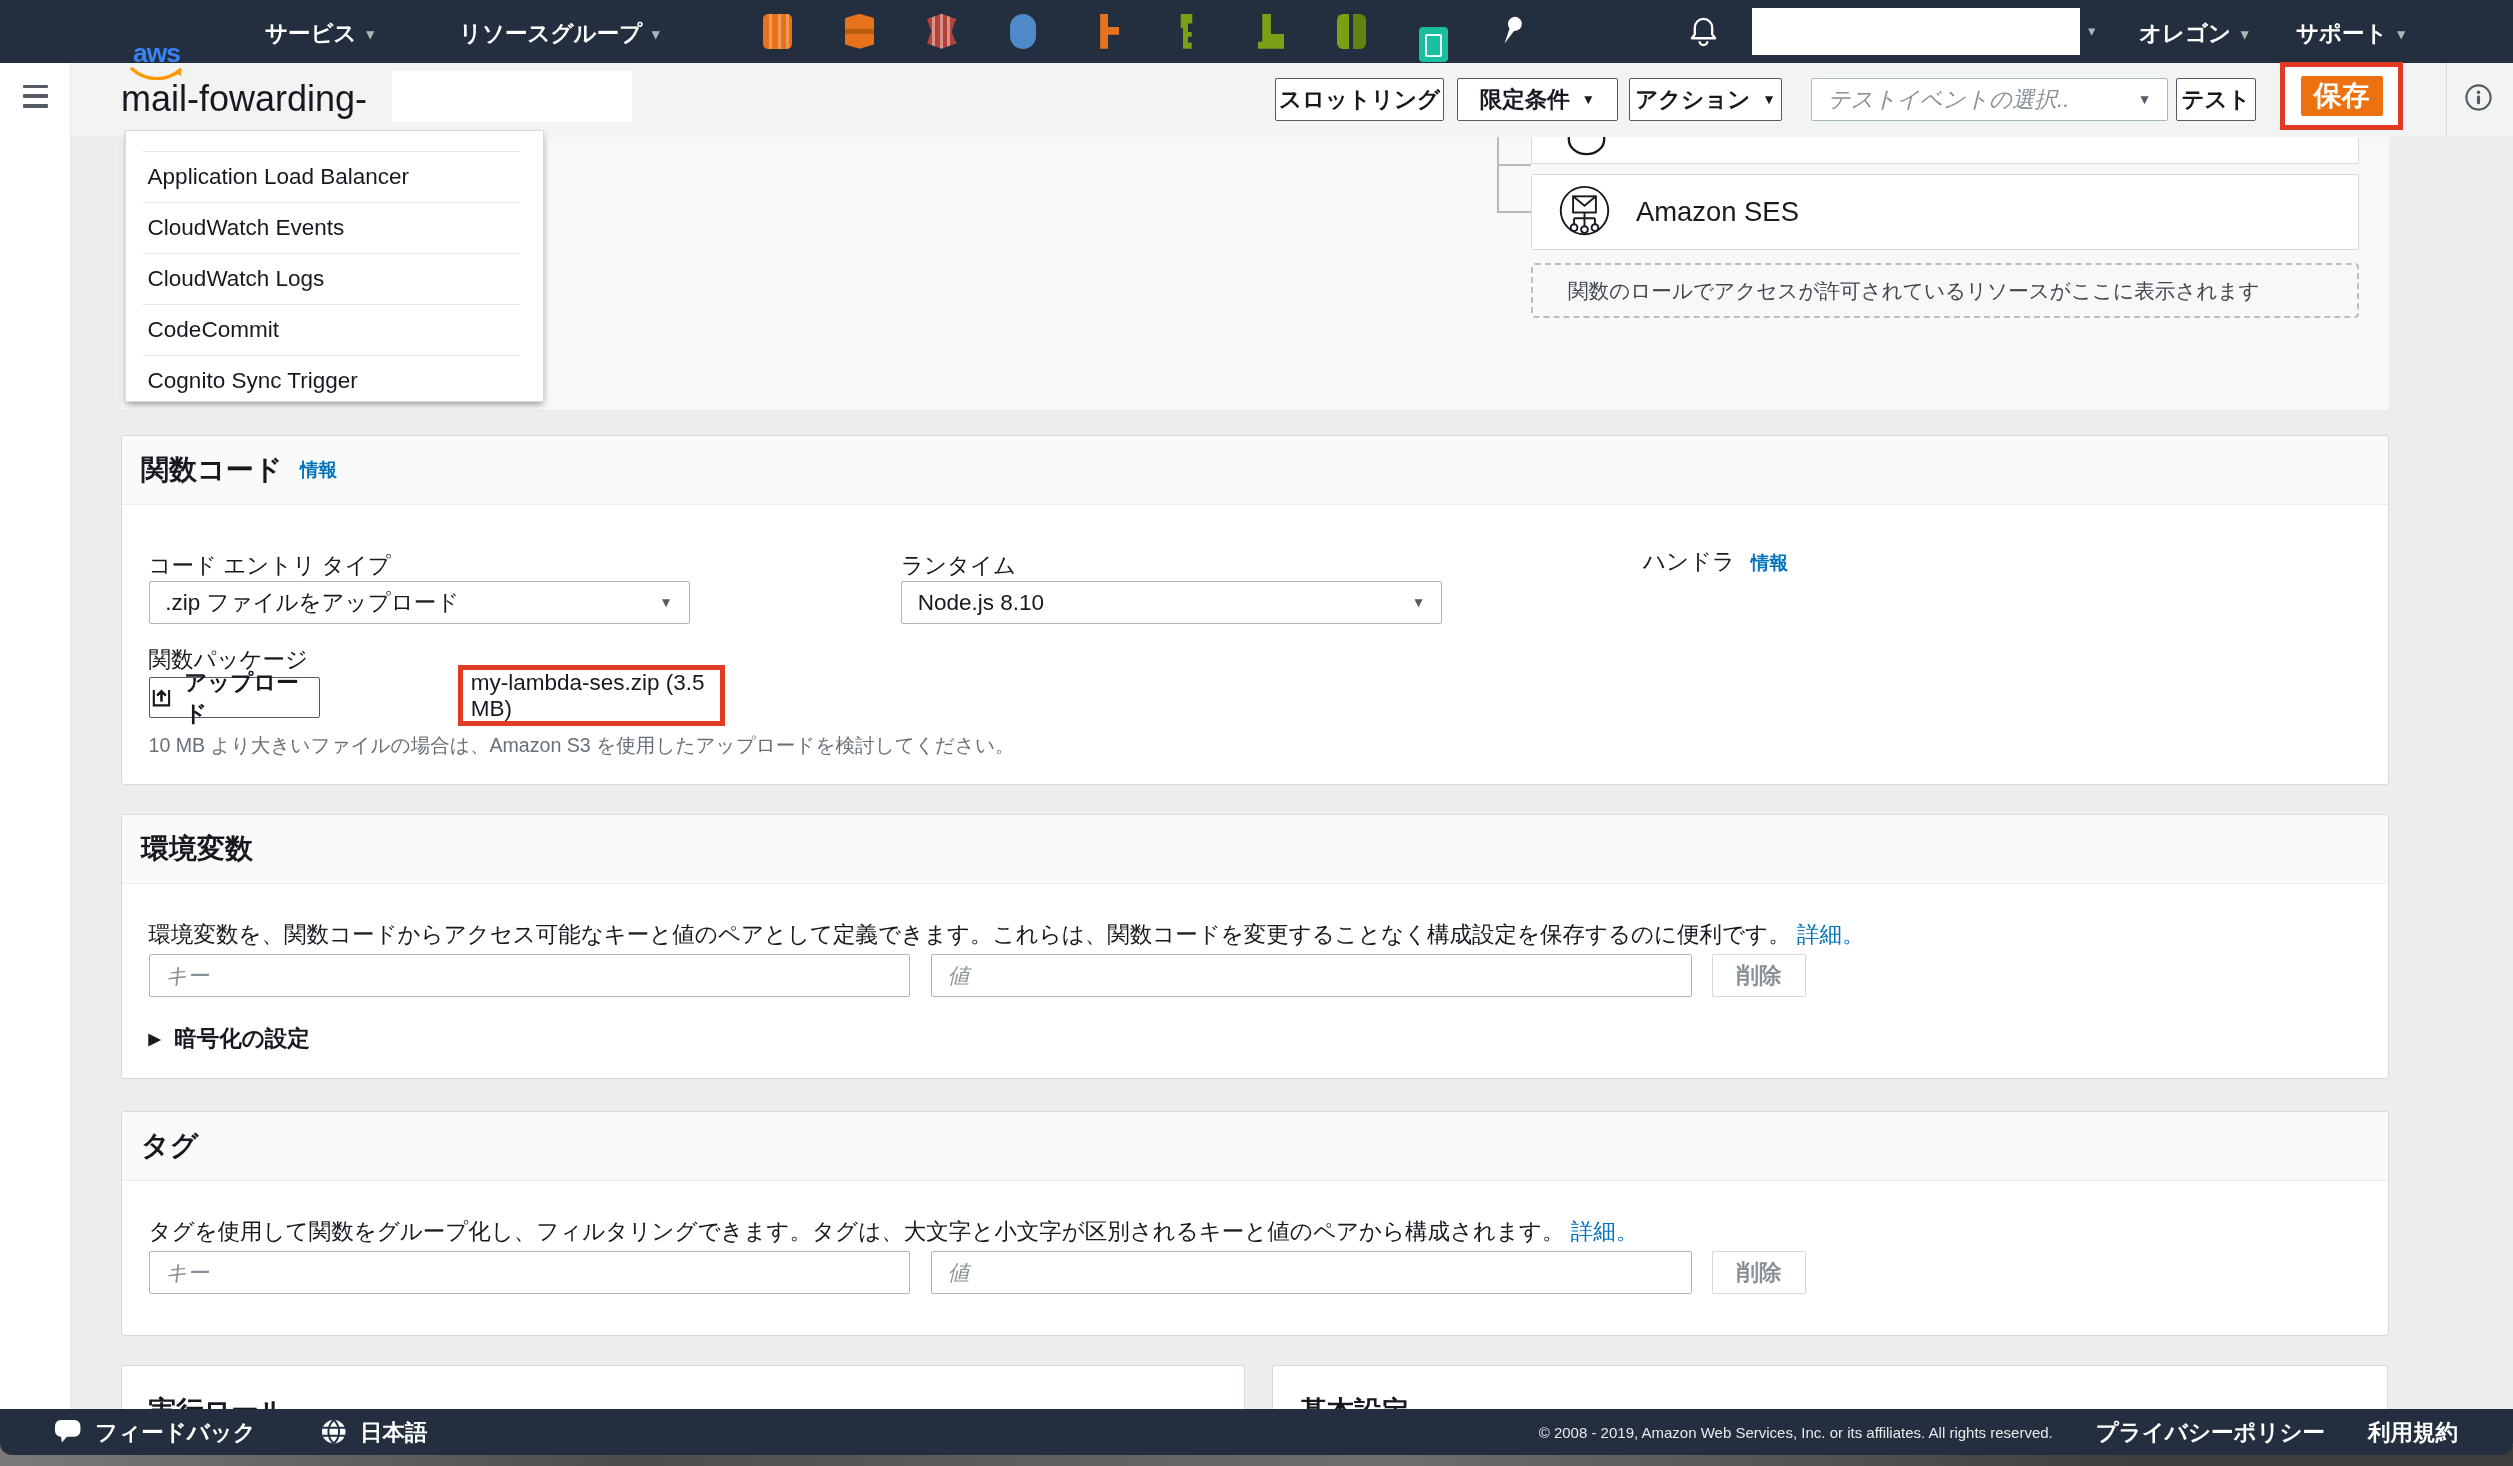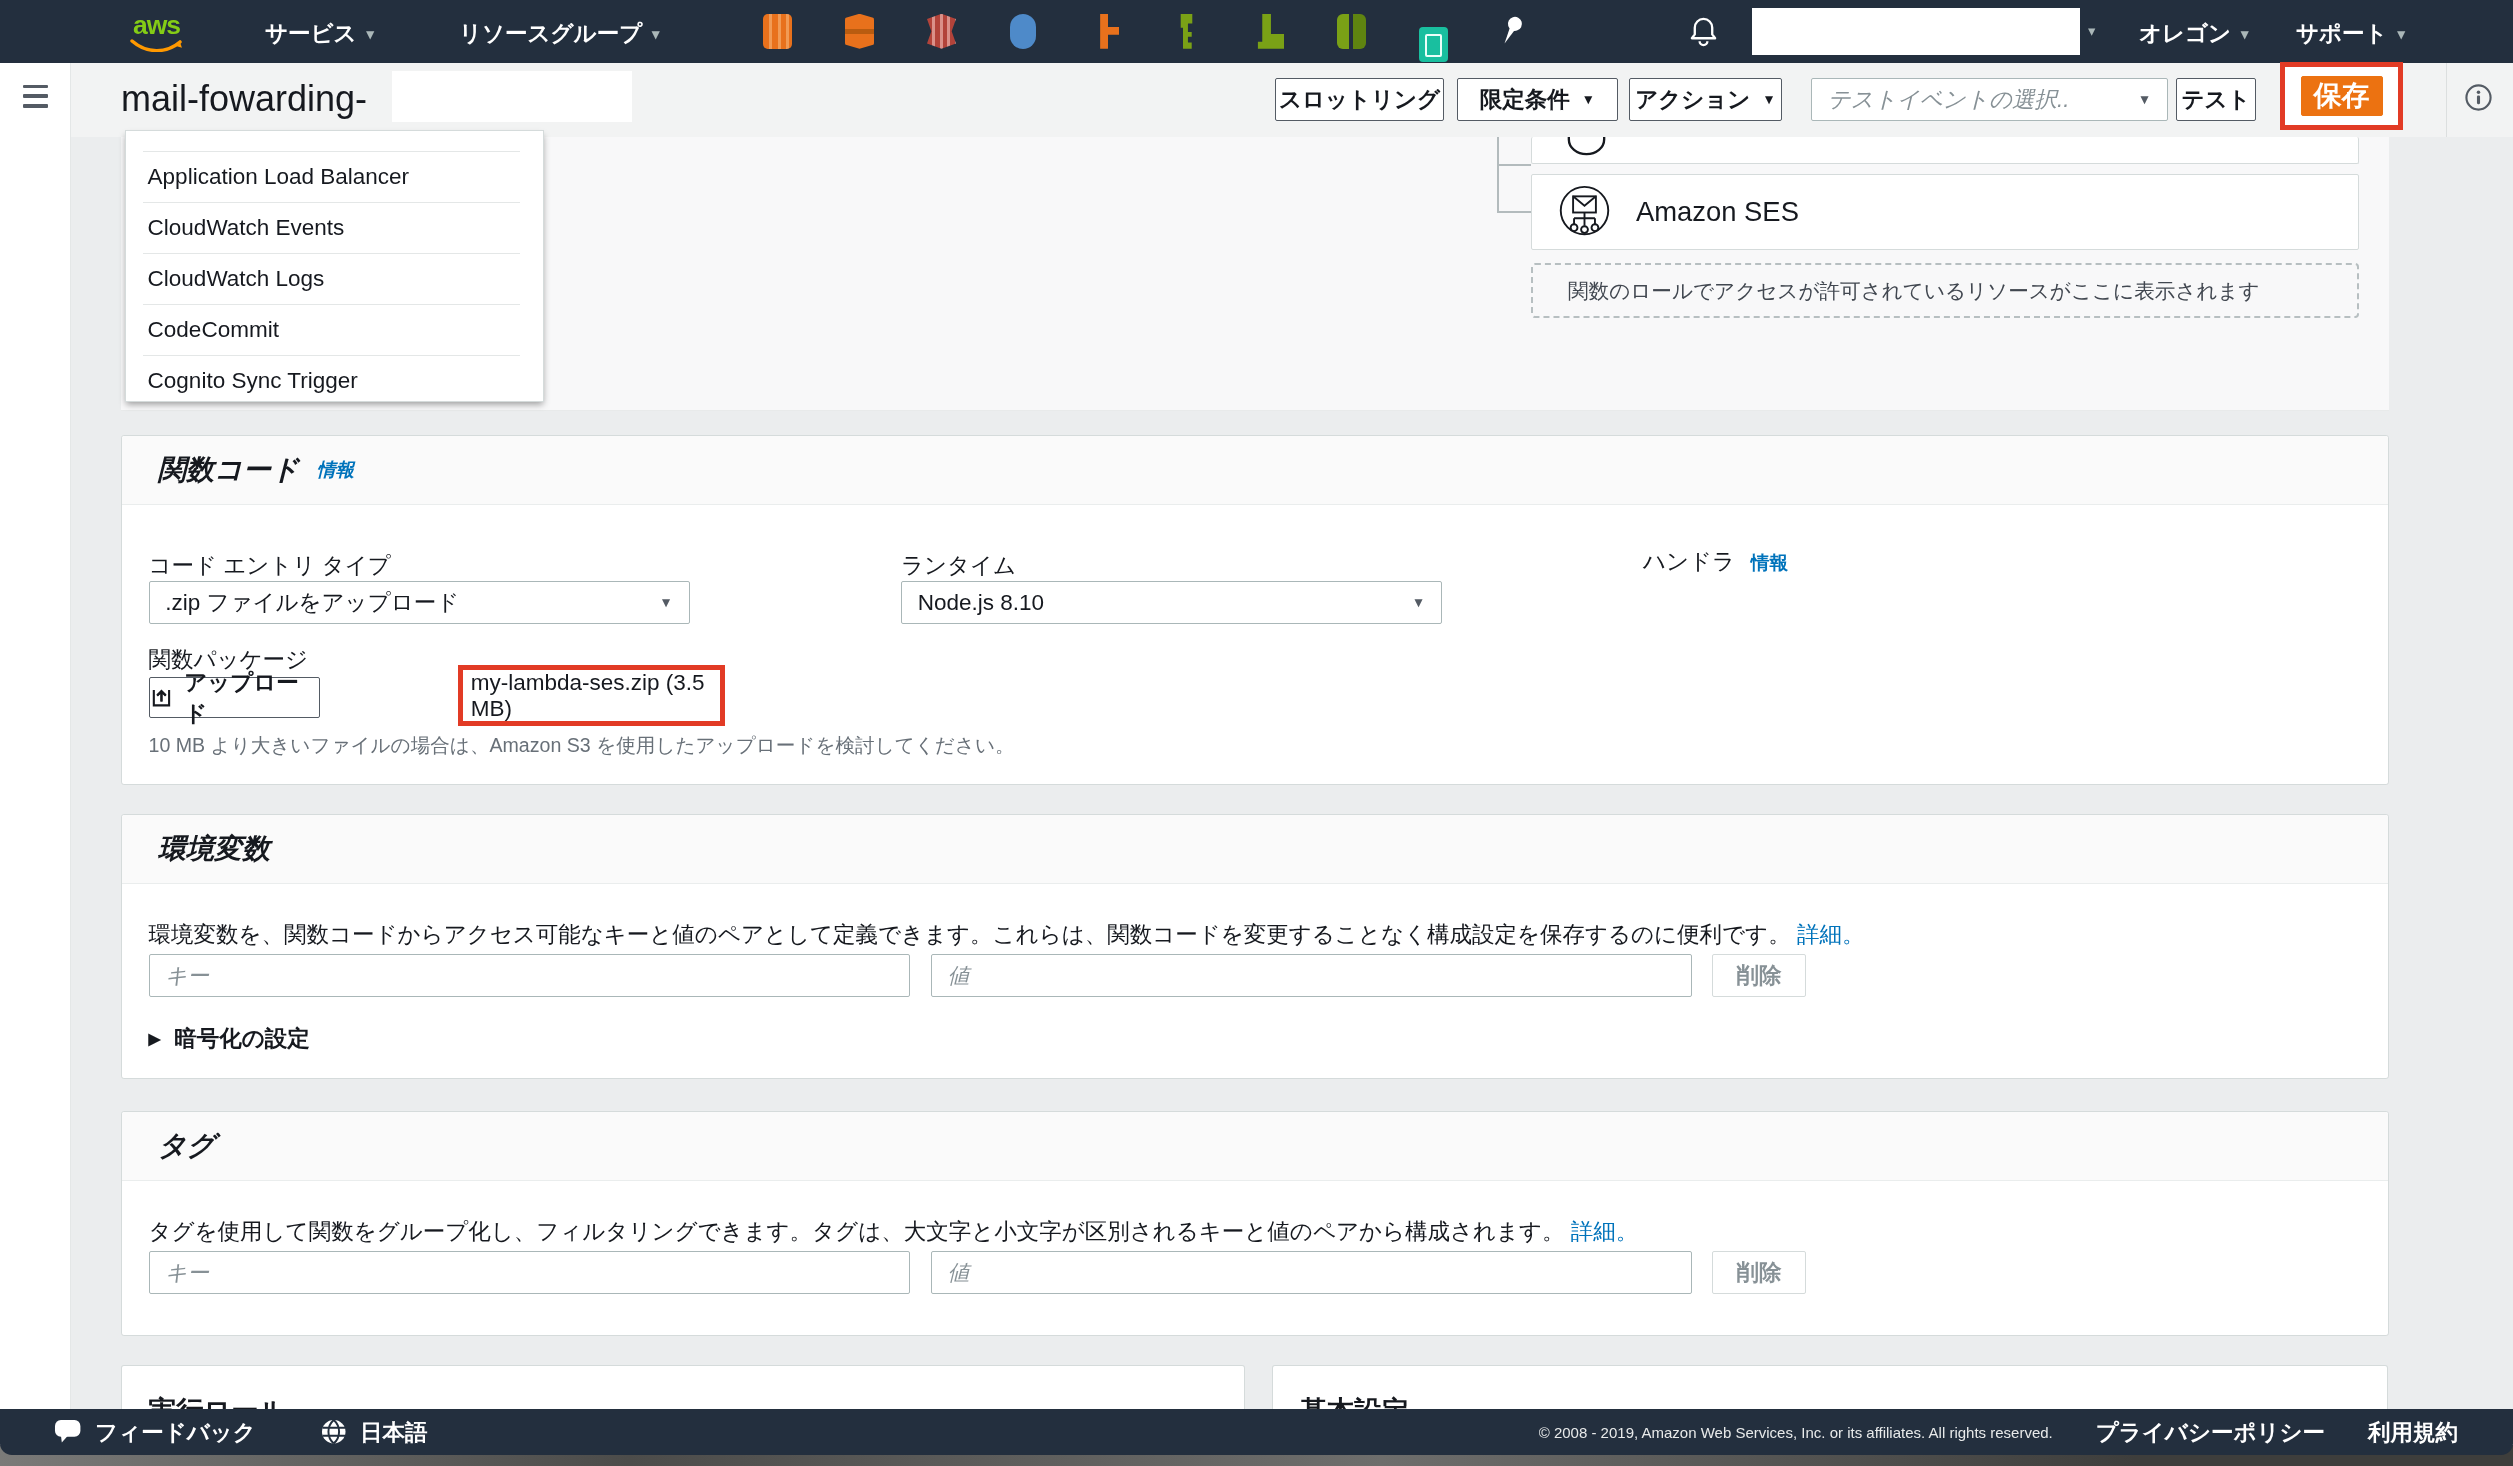--- a/index.html
+++ b/index.html
@@ -6,21 +6,21 @@
   *{box-sizing:border-box;}
   #screen{position:relative;width:2513px;height:1466px;overflow:hidden;
           font-family:"Liberation Sans",sans-serif;color:#16191f;background:#ebedee;}
   .abs{position:absolute;}
 
   
   .topnav{left:0;top:0;width:2513px;height:63px;background:#232f3e;z-index:100;display:flex;align-items:center;}
   .nav-item{color:#ffffff;font-size:22.5px;font-weight:600;display:flex;align-items:center;gap:9.8px;cursor:pointer;}
   .caret-light{color:#aab7b8;font-size:14.7px;}
   .aws-logo{left:127px;top:11.8px;width:59px;text-align:center;}
-  .aws-logo .txt{color:#84cc16;font-weight:bold;font-size:26.5px;line-height:26.5px;letter-spacing:-1px;}
+  .aws-logo .txt{color:#3b82f6;font-weight:bold;font-size:26.5px;line-height:26.5px;letter-spacing:-1px;margin-top:28px;}
   .svc{width:29px;height:35px;display:inline-block;}
   .svc1{background:repeating-linear-gradient(90deg,#e8711c 0 5.9px,#f19b55 5.9px 8.8px);border-radius:4.9px;}
   .svc2{background:linear-gradient(180deg,#e8711c 0 42%,#b95c10 42% 58%,#e8711c 58%);border-radius:5.9px;clip-path:polygon(50% 0,100% 12%,100% 88%,50% 100%,0 88%,0 12%);}
   .svc3{background:repeating-linear-gradient(90deg,#b2433a 0 4.9px,#da9089 4.9px 7.8px);clip-path:polygon(50% 0,100% 15%,85% 50%,100% 85%,50% 100%,0 85%,15% 50%,0 15%);}
   .svc4{background:#4e8ac9;border-radius:15.7px;width:25.5px;}
   .svc5{background:#e8711c;clip-path:polygon(35% 0,62% 0,62% 38%,100% 38%,100% 60%,62% 60%,62% 100%,35% 100%);}
   .svc6{background:#7aa116;clip-path:polygon(30% 0,70% 0,70% 28%,55% 28%,55% 52%,68% 52%,68% 66%,55% 66%,55% 82%,68% 82%,68% 100%,38% 100%,38% 40%,30% 40%);}
   .svc7{background:#7aa116;clip-path:polygon(25% 0,55% 0,55% 58%,100% 58%,100% 100%,10% 100%,10% 80%,25% 80%);}
   .svc8{background:linear-gradient(90deg,#7aa116 0 42%,rgba(0,0,0,0) 42% 56%,#5f8410 56%);border-radius:5.9px;}
   .svc9{background:#19bf9f;border-radius:3.9px;position:relative;}
@@ -51,21 +51,21 @@
   .tl-item{height:50px;line-height:50px;padding-left:21.6px;font-size:22.5px;color:#16191f;cursor:pointer;}
   .tl-div{height:1px;background:#e4e7e7;margin:0 23.5px 0 16.7px;}
   .conn{background:#b3bbbd;}
   .des-card{background:#ffffff;border:1px solid #d5dbdb;border-radius:2px;}
   .dashed-box{left:1531px;top:263px;width:828px;height:55px;border:2px dashed #b7bfc1;border-radius:3.9px;
        display:flex;align-items:center;padding-left:35px;font-size:20.6px;color:#414750;}
 
   
   .card{left:121px;width:2268px;background:#ffffff;border:1px solid #d5dbdb;border-radius:2.9px;}
   .card-header{height:69px;background:#fafafa;border-bottom:1px solid #eaeded;display:flex;align-items:center;
-       padding-left:36px;gap:17.6px;border-radius:2.9px 2.9px 0 0;font-style:italic;}
+       padding-left:19px;gap:17.6px;border-radius:2.9px 2.9px 0 0;}
   .card-title{font-size:28px;font-weight:700;color:#16191f;}
   .info-link{font-size:18.6px;font-weight:700;color:#0073bb;cursor:pointer;}
   .field-label{font-size:22.5px;color:#16191f;}
   .kv-input{height:43px;border:1px solid #aab7b8;border-radius:2px;font-size:21.6px;padding:0 15.7px;color:#16191f;
        font-family:"Liberation Sans",sans-serif;background:#fff;}
   .kv-input::placeholder{font-style:italic;color:#879196;}
   .btn-disabled{display:flex;align-items:center;justify-content:center;background:#fff;border:1px solid #d5dbdb;
        border-radius:2px;font-size:22.5px;font-weight:600;color:#879196;height:43px;}
   .desc-text{font-size:22.5px;color:#16191f;}
   .link-blue{color:#0073bb;font-weight:400;cursor:pointer;}

